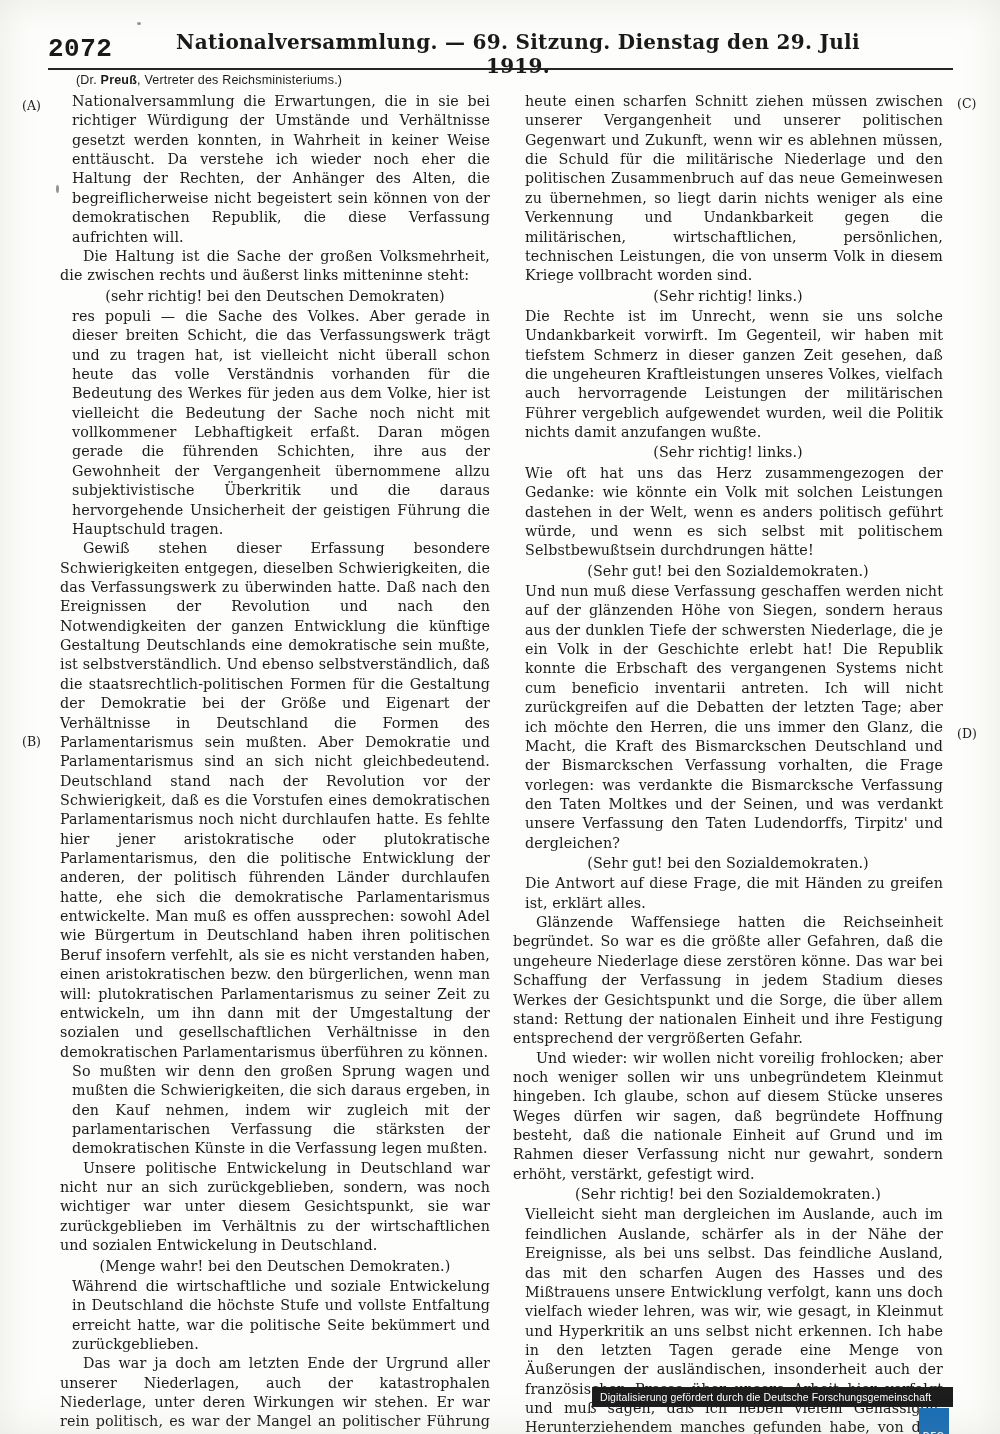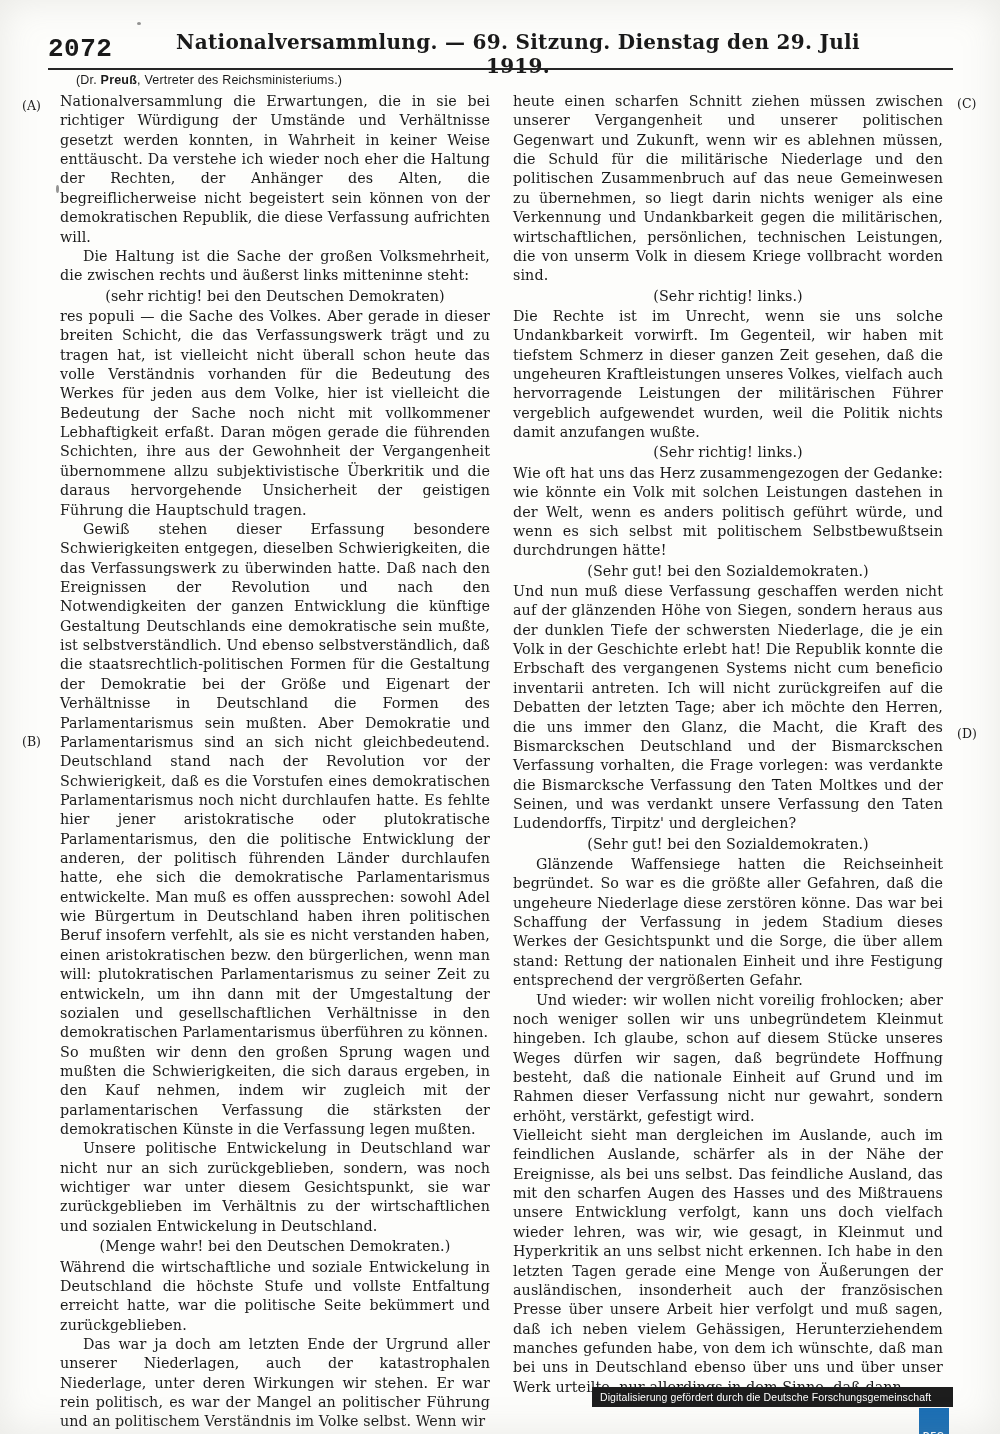--- a/index.html
+++ b/index.html
@@ -83,21 +83,21 @@
     font-family: "DejaVu Serif", serif;
     letter-spacing: 0.1px;
   }
   .col-left  { left: 60px; }
   .col-right { left: 513px; }
 
   .col p {
     margin: 0;
     text-indent: 1.6em;
   }
-  .col p.noindent { text-indent: 0; }
+  .col p.noindent { text-indent: 0; margin-left: 12px; }
   .col p.center-interject {
     text-indent: 0;
     text-align: center;
     margin: 1px 0 1px 0;
   }
 
   
   .marker {
     position: absolute;
     font-size: 12.5px;
@@ -186,22 +186,24 @@
     </div>
   <div class="col col-right" id="col-right">
       <p class="noindent">heute einen scharfen Schnitt ziehen müssen zwischen unserer Vergangenheit und unserer politischen Gegenwart und Zukunft, wenn wir es ablehnen müssen, die Schuld für die militärische Niederlage und den politischen Zusammenbruch auf das neue Gemeinwesen zu übernehmen, so liegt darin nichts weniger als eine Verkennung und Undankbarkeit gegen die militärischen, wirtschaftlichen, persönlichen, technischen Leistungen, die von unserm Volk in diesem Kriege vollbracht worden sind.</p>
       <p class="center-interject">(Sehr richtig! links.)</p>
       <p class="noindent">Die Rechte ist im Unrecht, wenn sie uns solche Undankbarkeit vorwirft. Im Gegenteil, wir haben mit tiefstem Schmerz in dieser ganzen Zeit gesehen, daß die ungeheuren Kraftleistungen unseres Volkes, vielfach auch hervorragende Leistungen der militärischen Führer vergeblich aufgewendet wurden, weil die Politik nichts damit anzufangen wußte.</p>
       <p class="center-interject">(Sehr richtig! links.)</p>
       <p class="noindent">Wie oft hat uns das Herz zusammengezogen der Gedanke: wie könnte ein Volk mit solchen Leistungen dastehen in der Welt, wenn es anders politisch geführt würde, und wenn es sich selbst mit politischem Selbstbewußtsein durchdrungen hätte!</p>
       <p class="center-interject">(Sehr gut! bei den Sozialdemokraten.)</p>
       <p class="noindent">Und nun muß diese Verfassung geschaffen werden nicht auf der glänzenden Höhe von Siegen, sondern heraus aus der dunklen Tiefe der schwersten Niederlage, die je ein Volk in der Geschichte erlebt hat! Die Republik konnte die Erbschaft des vergangenen Systems nicht cum beneficio inventarii antreten. Ich will nicht zurückgreifen auf die Debatten der letzten Tage; aber ich möchte den Herren, die uns immer den Glanz, die Macht, die Kraft des Bismarckschen Deutschland und der Bismarckschen Verfassung vorhalten, die Frage vorlegen: was verdankte die Bismarcksche Verfassung den Taten Moltkes und der Seinen, und was verdankt unsere Verfassung den Taten Ludendorffs, Tirpitz' und dergleichen?</p>
       <p class="center-interject">(Sehr gut! bei den Sozialdemokraten.)</p>
+      <p class="noindent">Die Antwort auf diese Frage, die mit Händen zu greifen ist, erklärt alles.</p>
       <p>Glänzende Waffensiege hatten die Reichseinheit begründet. So war es die größte aller Gefahren, daß die ungeheure Niederlage diese zerstören könne. Das war bei Schaffung der Verfassung in jedem Stadium dieses Werkes der Gesichtspunkt und die Sorge, die über allem stand: Rettung der nationalen Einheit und ihre Festigung entsprechend der vergrößerten Gefahr.</p>
       <p>Und wieder: wir wollen nicht voreilig frohlocken; aber noch weniger sollen wir uns unbegründetem Kleinmut hingeben. Ich glaube, schon auf diesem Stücke unseres Weges dürfen wir sagen, daß begründete Hoffnung besteht, daß die nationale Einheit auf Grund und im Rahmen dieser Verfassung nicht nur gewahrt, sondern erhöht, verstärkt, gefestigt wird.</p>
+      <p class="center-interject">(Sehr richtig! bei den Sozialdemokraten.)</p>
       <p class="noindent">Vielleicht sieht man dergleichen im Auslande, auch im feindlichen Auslande, schärfer als in der Nähe der Ereignisse, als bei uns selbst. Das feindliche Ausland, das mit den scharfen Augen des Hasses und des Mißtrauens unsere Entwicklung verfolgt, kann uns doch vielfach wieder lehren, was wir, wie gesagt, in Kleinmut und Hyperkritik an uns selbst nicht erkennen. Ich habe in den letzten Tagen gerade eine Menge von Äußerungen der ausländischen, insonderheit auch der französischen Presse über unsere Arbeit hier verfolgt und muß sagen, daß ich neben vielem Gehässigen, Herunterziehendem manches gefunden habe, von dem ich wünschte, daß man bei uns in Deutschland ebenso über uns und über unser Werk urteilte, nur allerdings in dem Sinne, daß dann</p>
     </div>
 
   <div class="footer-bar">
     <span>Digitalisierung gefördert durch die Deutsche Forschungsgemeinschaft</span>
     <span class="footer-logo">DFG</span>
   </div>
 
   <div class="edge-shadow"></div>
   <div class="speck" style="left:137px;top:22px;width:4px;height:3px;"></div>

